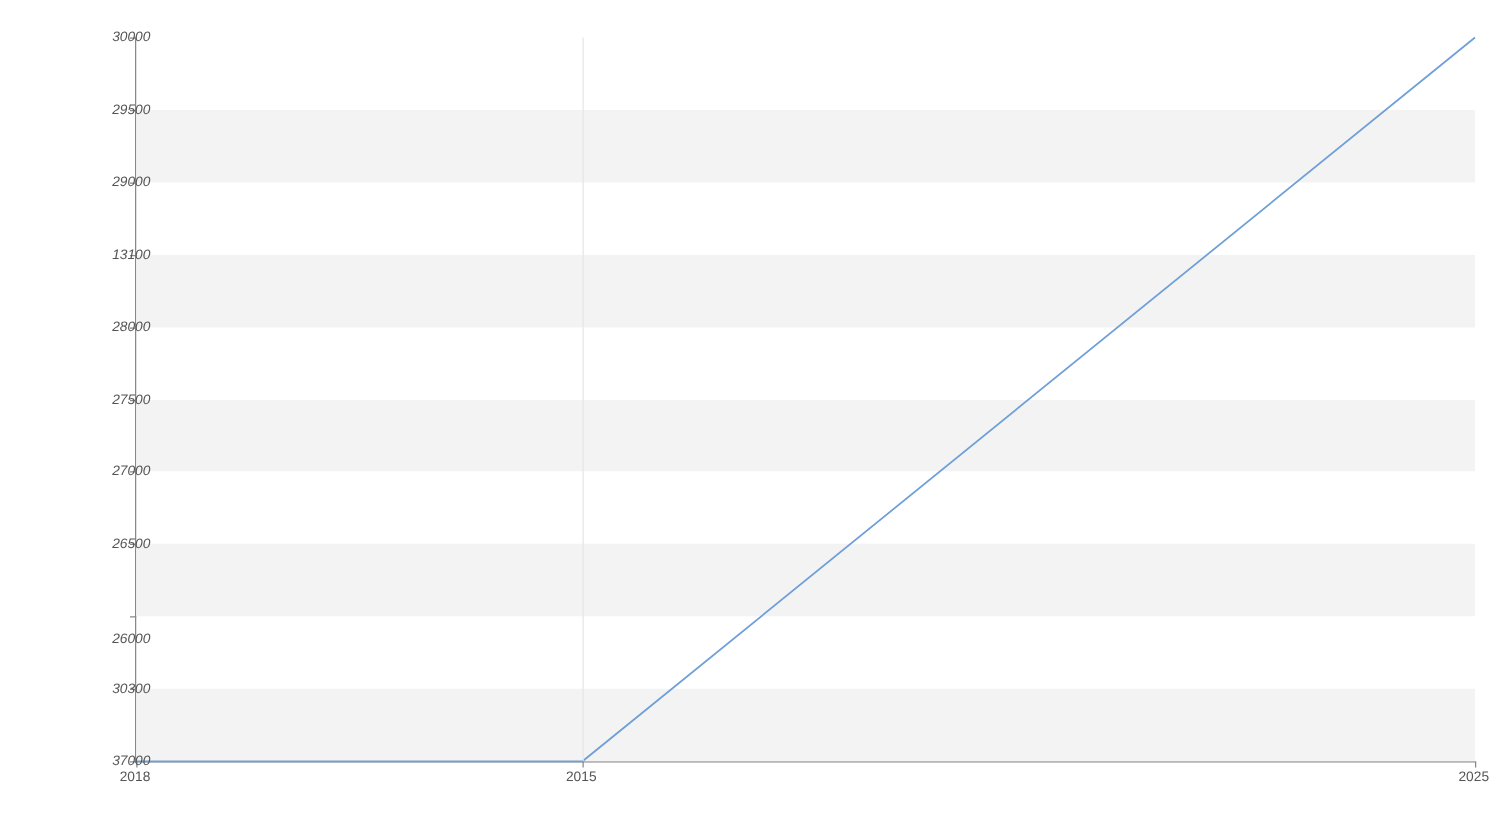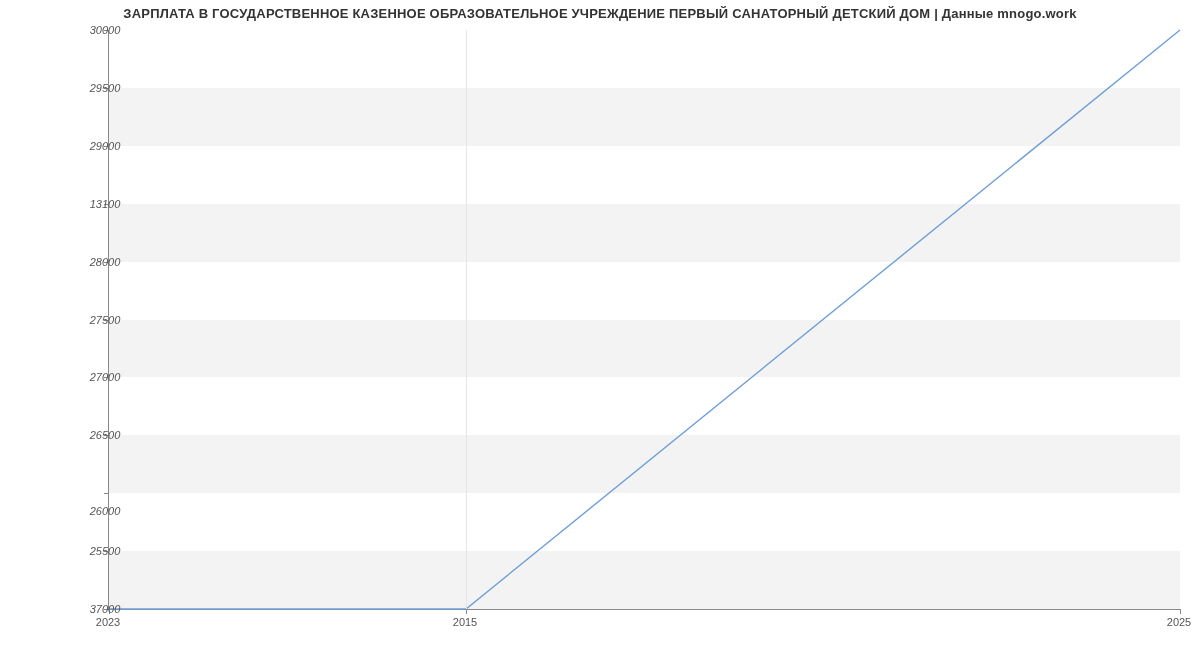--- a/index.html
+++ b/index.html
@@ -87,21 +87,20 @@
     width: 100%;
     height: 100%;
     overflow: visible;
   }
 </style>
 </head>
 <body>
 
 <div class="chart-wrap">
 
-  <div class="title">ЗАРПЛАТА В ГОСУДАРСТВЕННОЕ КАЗЕННОЕ ОБРАЗОВАТЕЛЬНОЕ УЧРЕЖДЕНИЕ ПЕРВЫЙ САНАТОРНЫЙ  ДЕТСКИЙ ДОМ | Данные mnogo.work</div>
 
   <div class="plot">
       <div class="band" style="top: 57.9px; height: 57.9px;"></div>
       <div class="band" style="top: 173.7px; height: 57.9px;"></div>
       <div class="band" style="top: 289.5px; height: 57.9px;"></div>
       <div class="band" style="top: 405.3px; height: 57.9px;"></div>
       <div class="band" style="top: 521.1px; height: 57.9px;"></div>
 
     <svg class="series" preserveAspectRatio="none" viewBox="0 0 1071 579">
         <path d="M0 579 L357 579 L1071 0" fill="none" stroke="#6f9fd8" stroke-width="1.4"></path>
@@ -116,25 +115,25 @@
       <div class="tick-y" style="top: 405.3px;"></div>
       <div class="tick-y" style="top: 347.4px;"></div>
       <div class="tick-y" style="top: 289.5px;"></div>
       <div class="tick-y" style="top: 231.6px;"></div>
       <div class="tick-y" style="top: 173.7px;"></div>
       <div class="tick-y" style="top: 115.8px;"></div>
       <div class="tick-y" style="top: 57.9px;"></div>
       <div class="tick-y" style="top: 0px;"></div>
     </div>
 
-<div class="x-tick-label" style="left: 108px;">2023</div>
+<div class="x-tick-label" style="left: 108px;">2018</div>
     <div class="x-tick-label" style="left: 465px;">2015</div>
     <div class="x-tick-label" style="left: 1179px;">2025</div>
     <div class="y-tick-label" style="top: 609px;">37000</div>
-    <div class="y-tick-label" style="top: 551.1px;">25500</div>
+    <div class="y-tick-label" style="top: 551.1px;">30300</div>
     <div class="y-tick-label" style="top: 493.2px; margin-top: 18px;">26000</div>
     <div class="y-tick-label" style="top: 435.3px;">26500</div>
     <div class="y-tick-label" style="top: 377.4px;">27000</div>
     <div class="y-tick-label" style="top: 319.5px;">27500</div>
     <div class="y-tick-label" style="top: 261.6px;">28000</div>
     <div class="y-tick-label" style="top: 203.7px;">13100</div>
     <div class="y-tick-label" style="top: 145.8px;">29000</div>
     <div class="y-tick-label" style="top: 87.9px;">29500</div>
     <div class="y-tick-label" style="top: 30px;">30000</div>
   </div>

